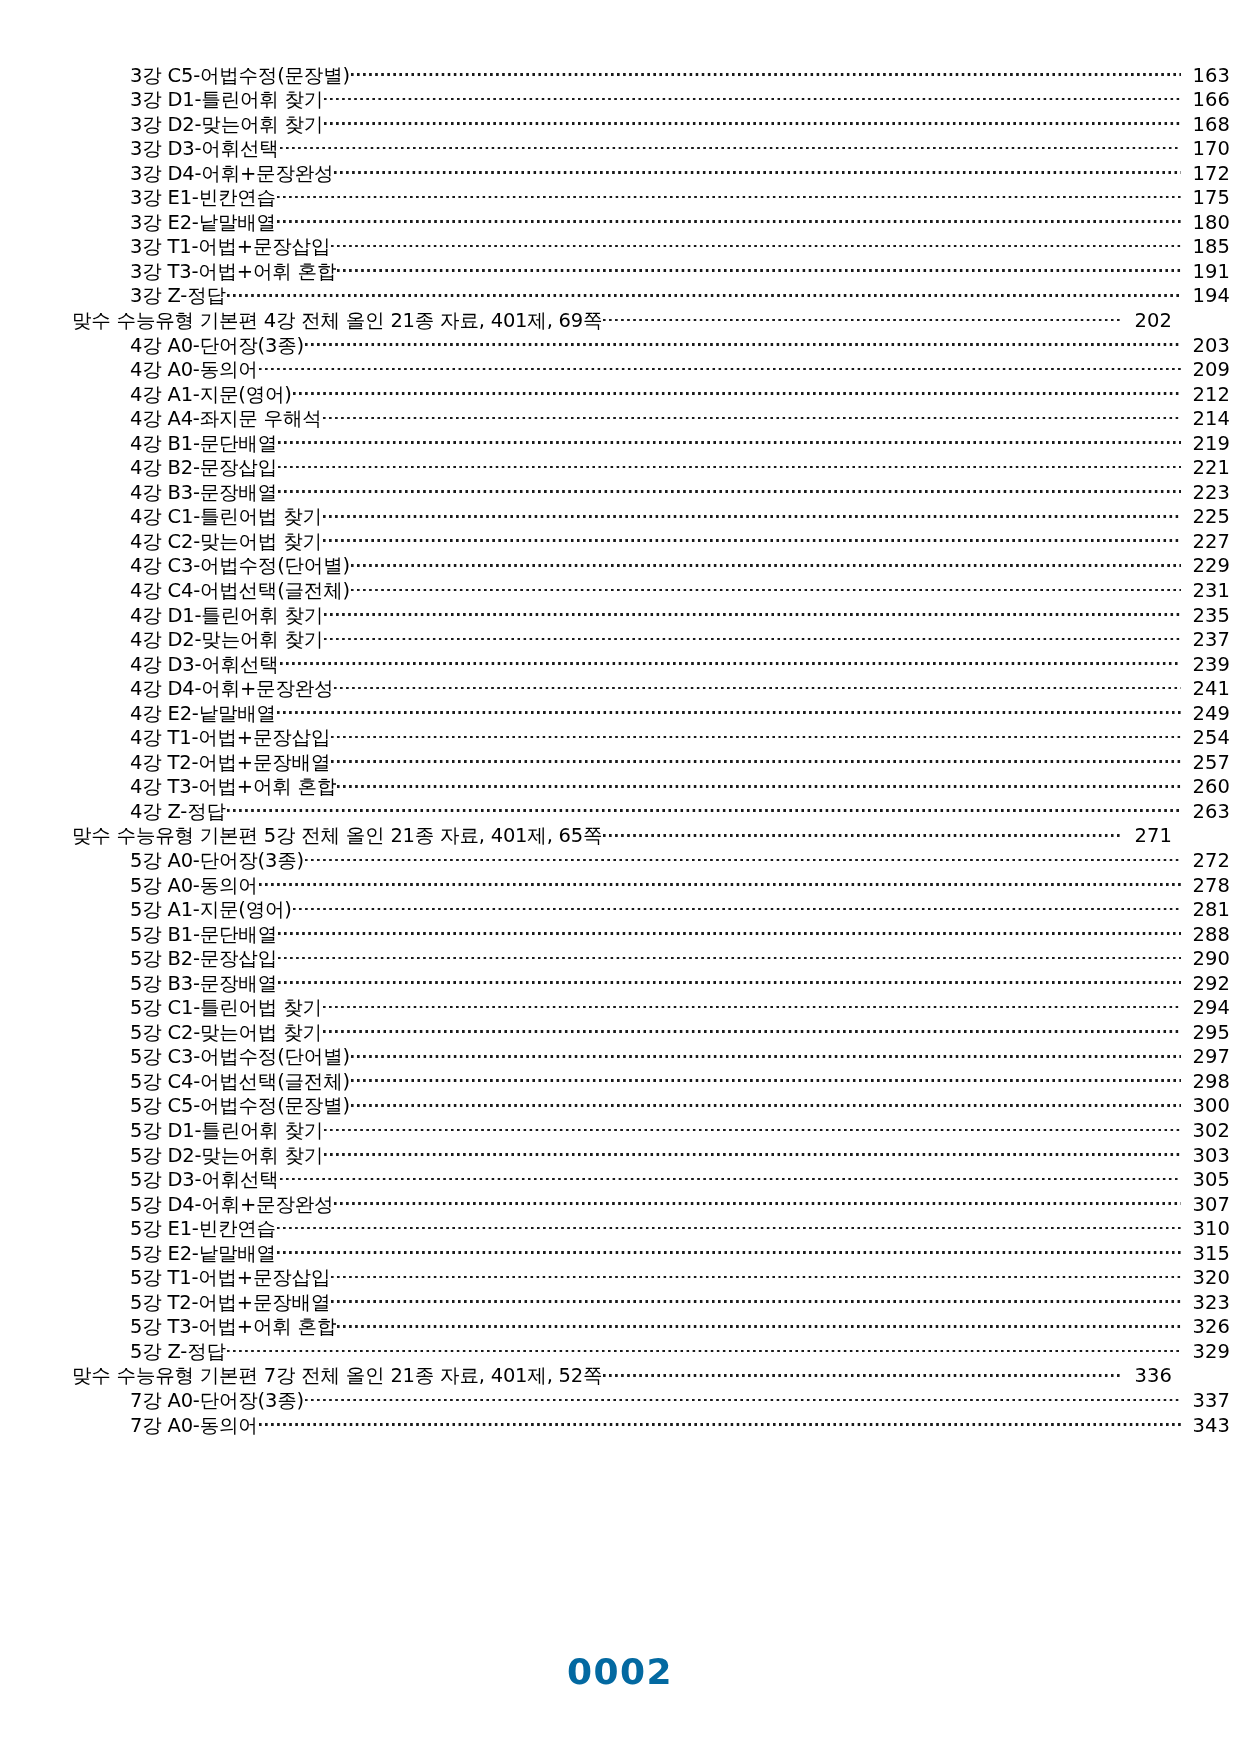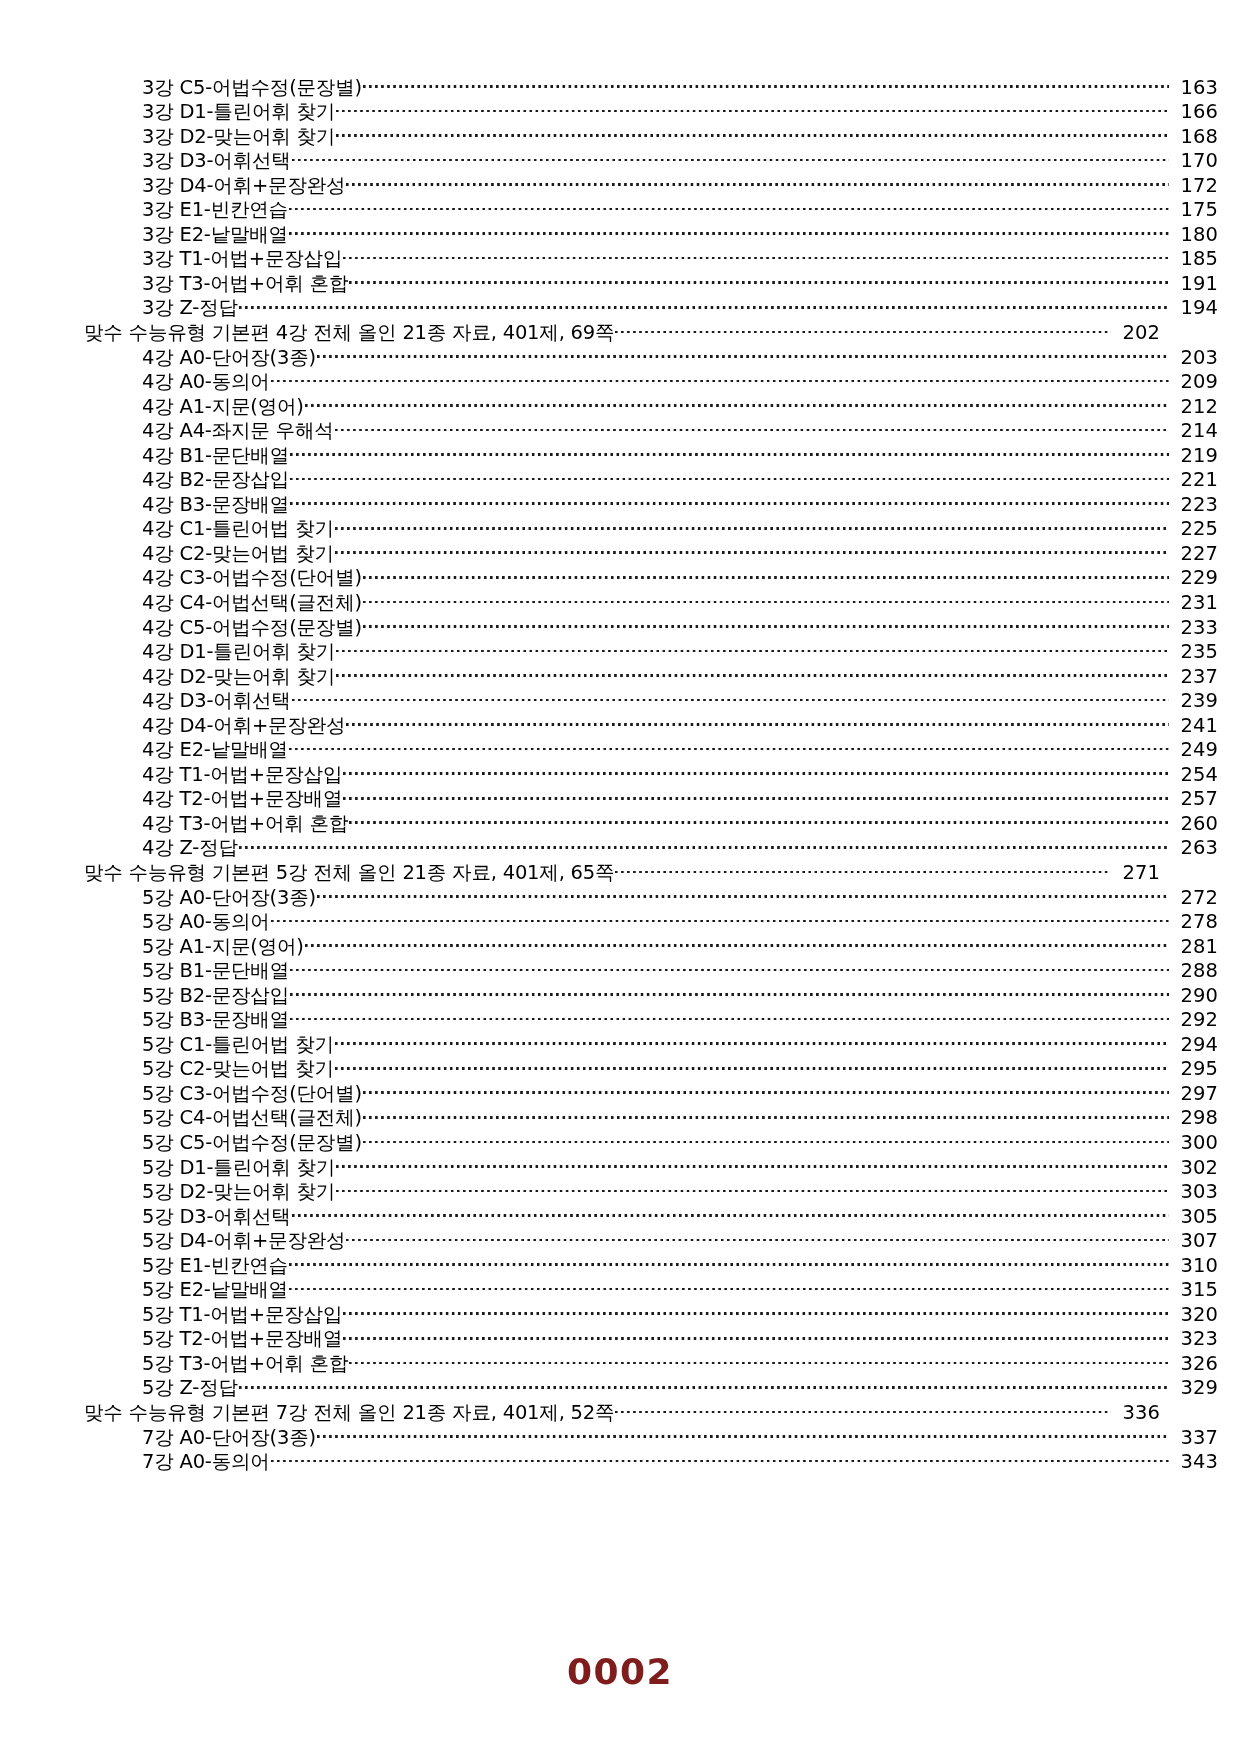--- a/index.html
+++ b/index.html
@@ -22,21 +22,21 @@
     left: 0;
     top: 0;
     width: 1240px;
     height: 1754px;
     box-sizing: border-box;
     padding: 62px 68px 0 72px;
   }
 
   .toc-list {
     list-style: none;
-    margin: 12px;
+    margin: 0;
     padding: 0;
   }
 
   .toc-row {
     display: flex;
     align-items: baseline;
     width: 100%;
     height: 24.55px;
     line-height: 24.55px;
     font-size: 19.5px;
@@ -206,25 +206,20 @@
         <span class="toc-title">4강 C3-어법수정(단어별)</span>
         <span class="leader"></span>
         <span class="toc-page-num">229</span>
       </li>
       <li class="toc-row level-item">
         <span class="toc-title">4강 C4-어법선택(글전체)</span>
         <span class="leader"></span>
         <span class="toc-page-num">231</span>
       </li>
       <li class="toc-row level-item">
-        <span class="toc-title">4강 C5-어법수정(문장별)</span>
-        <span class="leader"></span>
-        <span class="toc-page-num">233</span>
-      </li>
-      <li class="toc-row level-item">
         <span class="toc-title">4강 D1-틀린어휘 찾기</span>
         <span class="leader"></span>
         <span class="toc-page-num">235</span>
       </li>
       <li class="toc-row level-item">
         <span class="toc-title">4강 D2-맞는어휘 찾기</span>
         <span class="leader"></span>
         <span class="toc-page-num">237</span>
       </li>
       <li class="toc-row level-item">
@@ -383,13 +378,13 @@
         <span class="toc-page-num">337</span>
       </li>
       <li class="toc-row level-item">
         <span class="toc-title">7강 A0-동의어</span>
         <span class="leader"></span>
         <span class="toc-page-num">343</span>
       </li>
     </ul>
 </div>
 
-<div id="page-footer" style="color: #7f1d1d;">0002</div>
+<div id="page-footer" style="color: #0369a1;">0002</div>
 
 </body></html>

